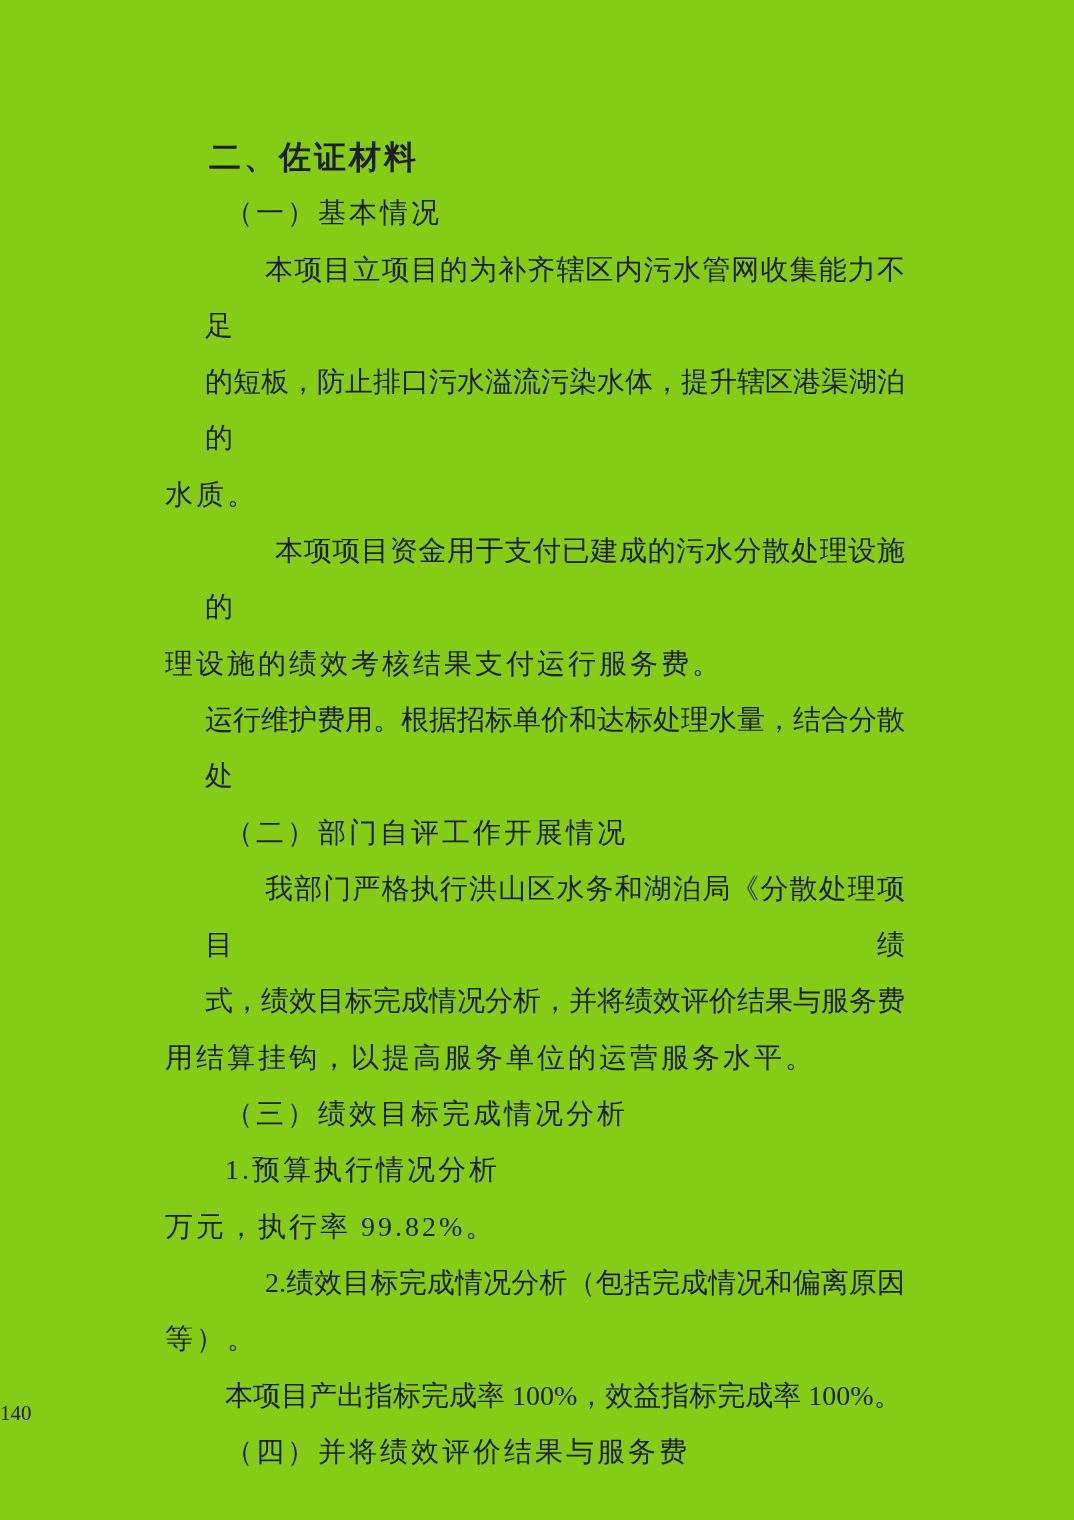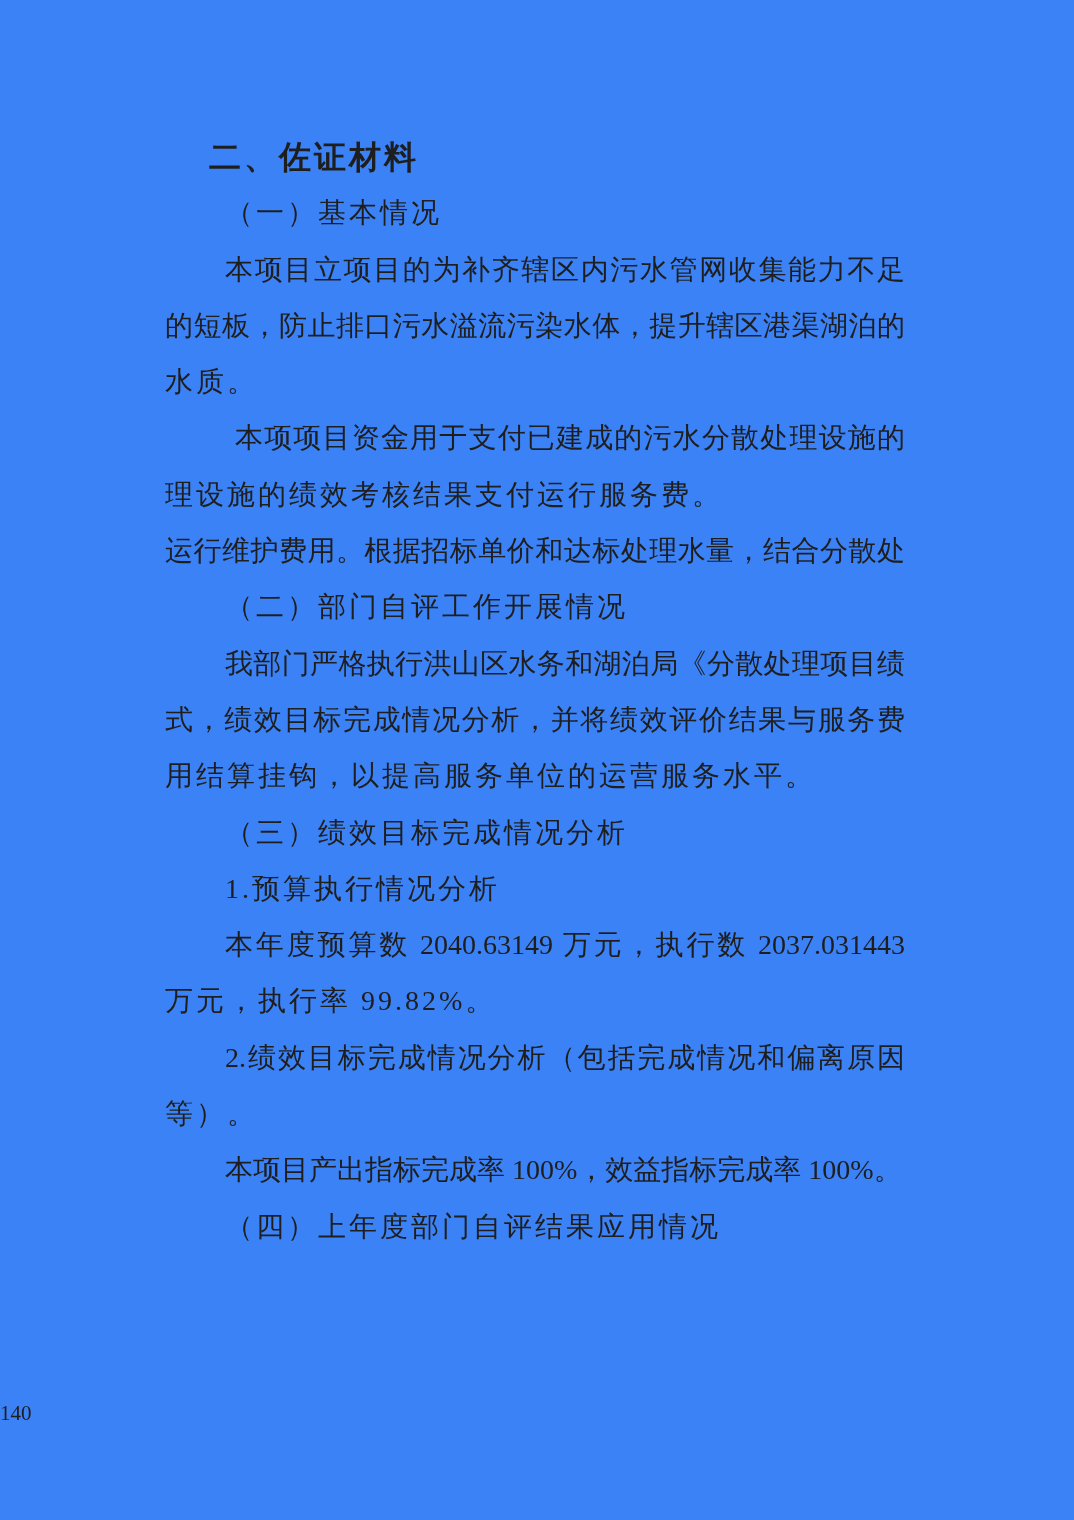--- a/index.html
+++ b/index.html
@@ -11,41 +11,42 @@
     position: relative;
     width: 1074px;
     height: 1520px;
     overflow: hidden;
     font-family: "Liberation Serif", "DejaVu Serif", serif;
     color: #1e1e1e;
   }
   .page {
     position: absolute;
     inset: 0;
-    background: #3b82f6;
+    background: #84cc16;
   }
   .text-block {
     position: absolute;
     left: 165px;
     top: 129px;
     width: 740px;
     font-size: 28px;
     line-height: 56.3px;
   }
   .line {
     white-space: nowrap;
     letter-spacing: 3px;
     text-align: left;
   }
   
   .jf {
     letter-spacing: 0;
     white-space: normal;
     text-align: justify;
     text-align-last: justify;
+    margin-left: 40px;
   }
   
   .ind  { text-indent: 60px; }
   .ind2 { text-indent: 70px; }
   
   .tight { letter-spacing: 0; }
   
   .h {
     font-weight: 700;
     font-size: 32px;
@@ -75,22 +76,21 @@
     <div class="line">水质。</div>
     <div class="line jf ind2">本项项目资金用于支付已建成的污水分散处理设施的</div>
     <div class="line">理设施的绩效考核结果支付运行服务费。</div>
     <div class="line jf">运行维护费用。根据招标单价和达标处理水量，结合分散处</div>
     <div class="line ind">（二）部门自评工作开展情况</div>
     <div class="line jf ind">我部门严格执行洪山区水务和湖泊局《分散处理项目绩</div>
     <div class="line jf">式，绩效目标完成情况分析，并将绩效评价结果与服务费</div>
     <div class="line">用结算挂钩，以提高服务单位的运营服务水平。</div>
     <div class="line ind">（三）绩效目标完成情况分析</div>
     <div class="line ind">1.预算执行情况分析</div>
-    <div class="line jf ind">本年度预算数 2040.63149 万元，执行数 2037.031443</div>
     <div class="line">万元，执行率 99.82%。</div>
     <div class="line jf ind">2.绩效目标完成情况分析（包括完成情况和偏离原因</div>
     <div class="line">等）。</div>
     <div class="line ind tight">本项目产出指标完成率 100%，效益指标完成率 100%。</div>
-    <div class="line ind">（四）上年度部门自评结果应用情况</div>
+    <div class="line ind">（四）并将绩效评价结果与服务费</div>
   </div>
 
   <div class="page-number">140</div>
 </div>
 
 </body></html>

